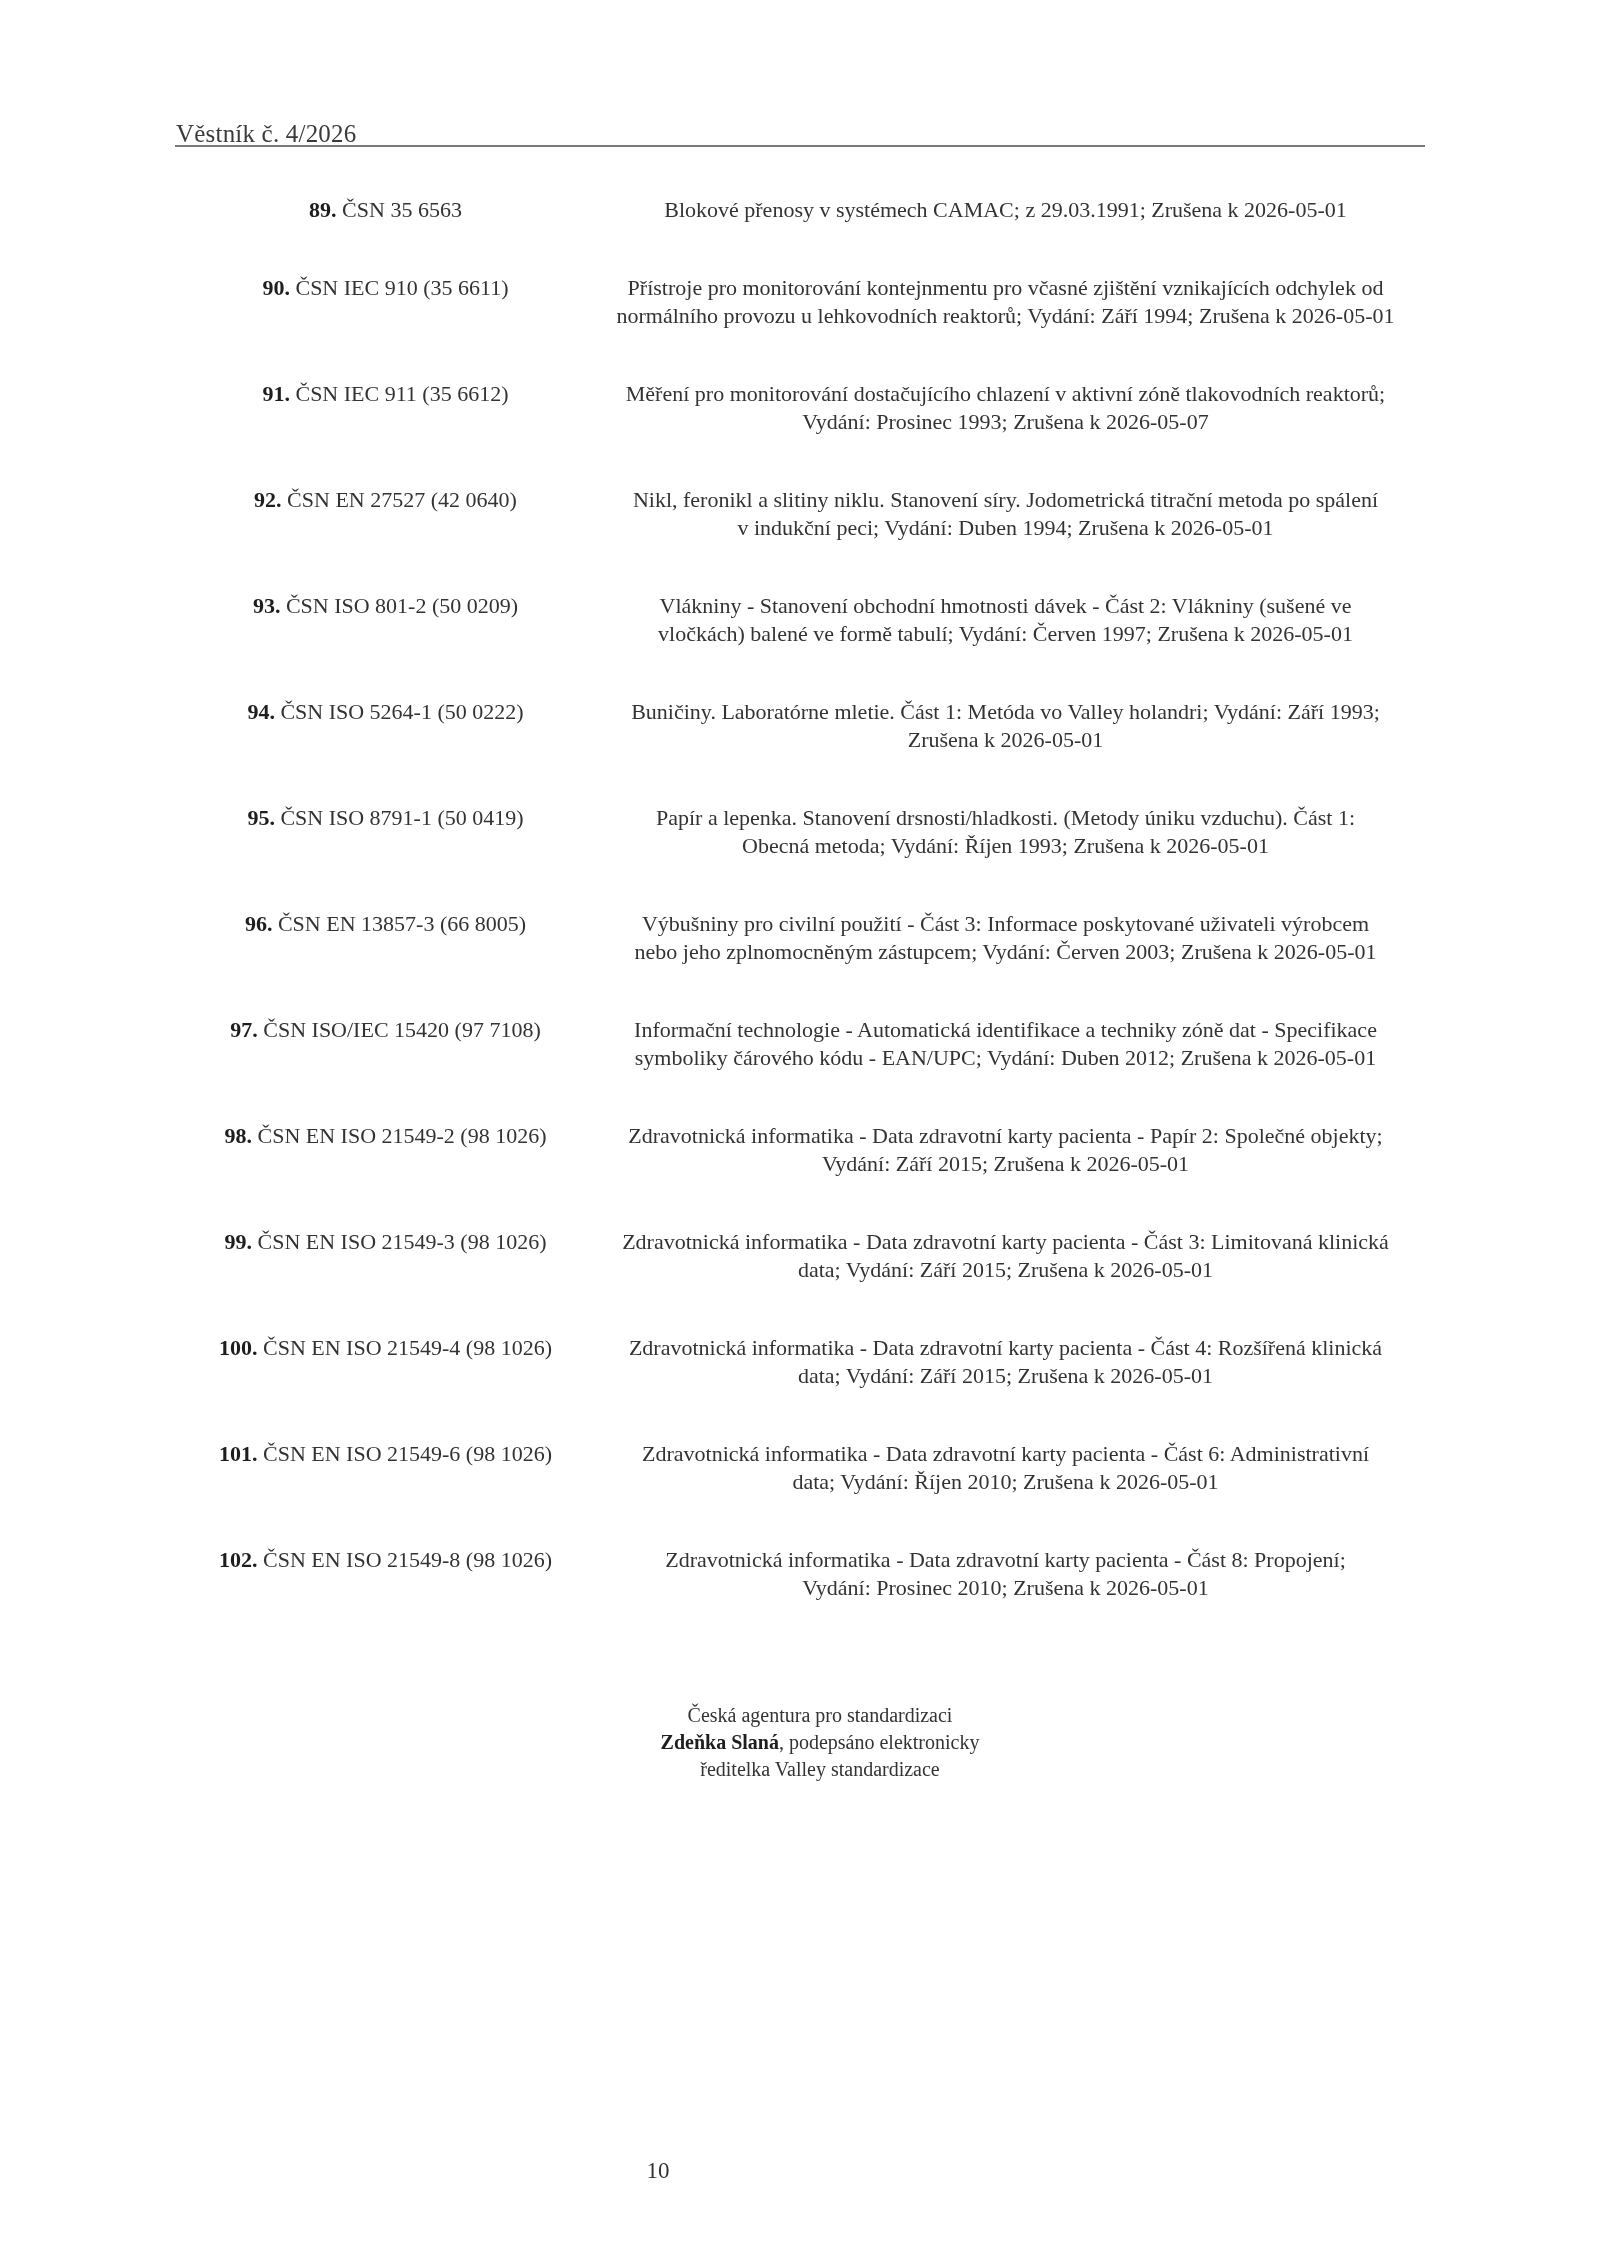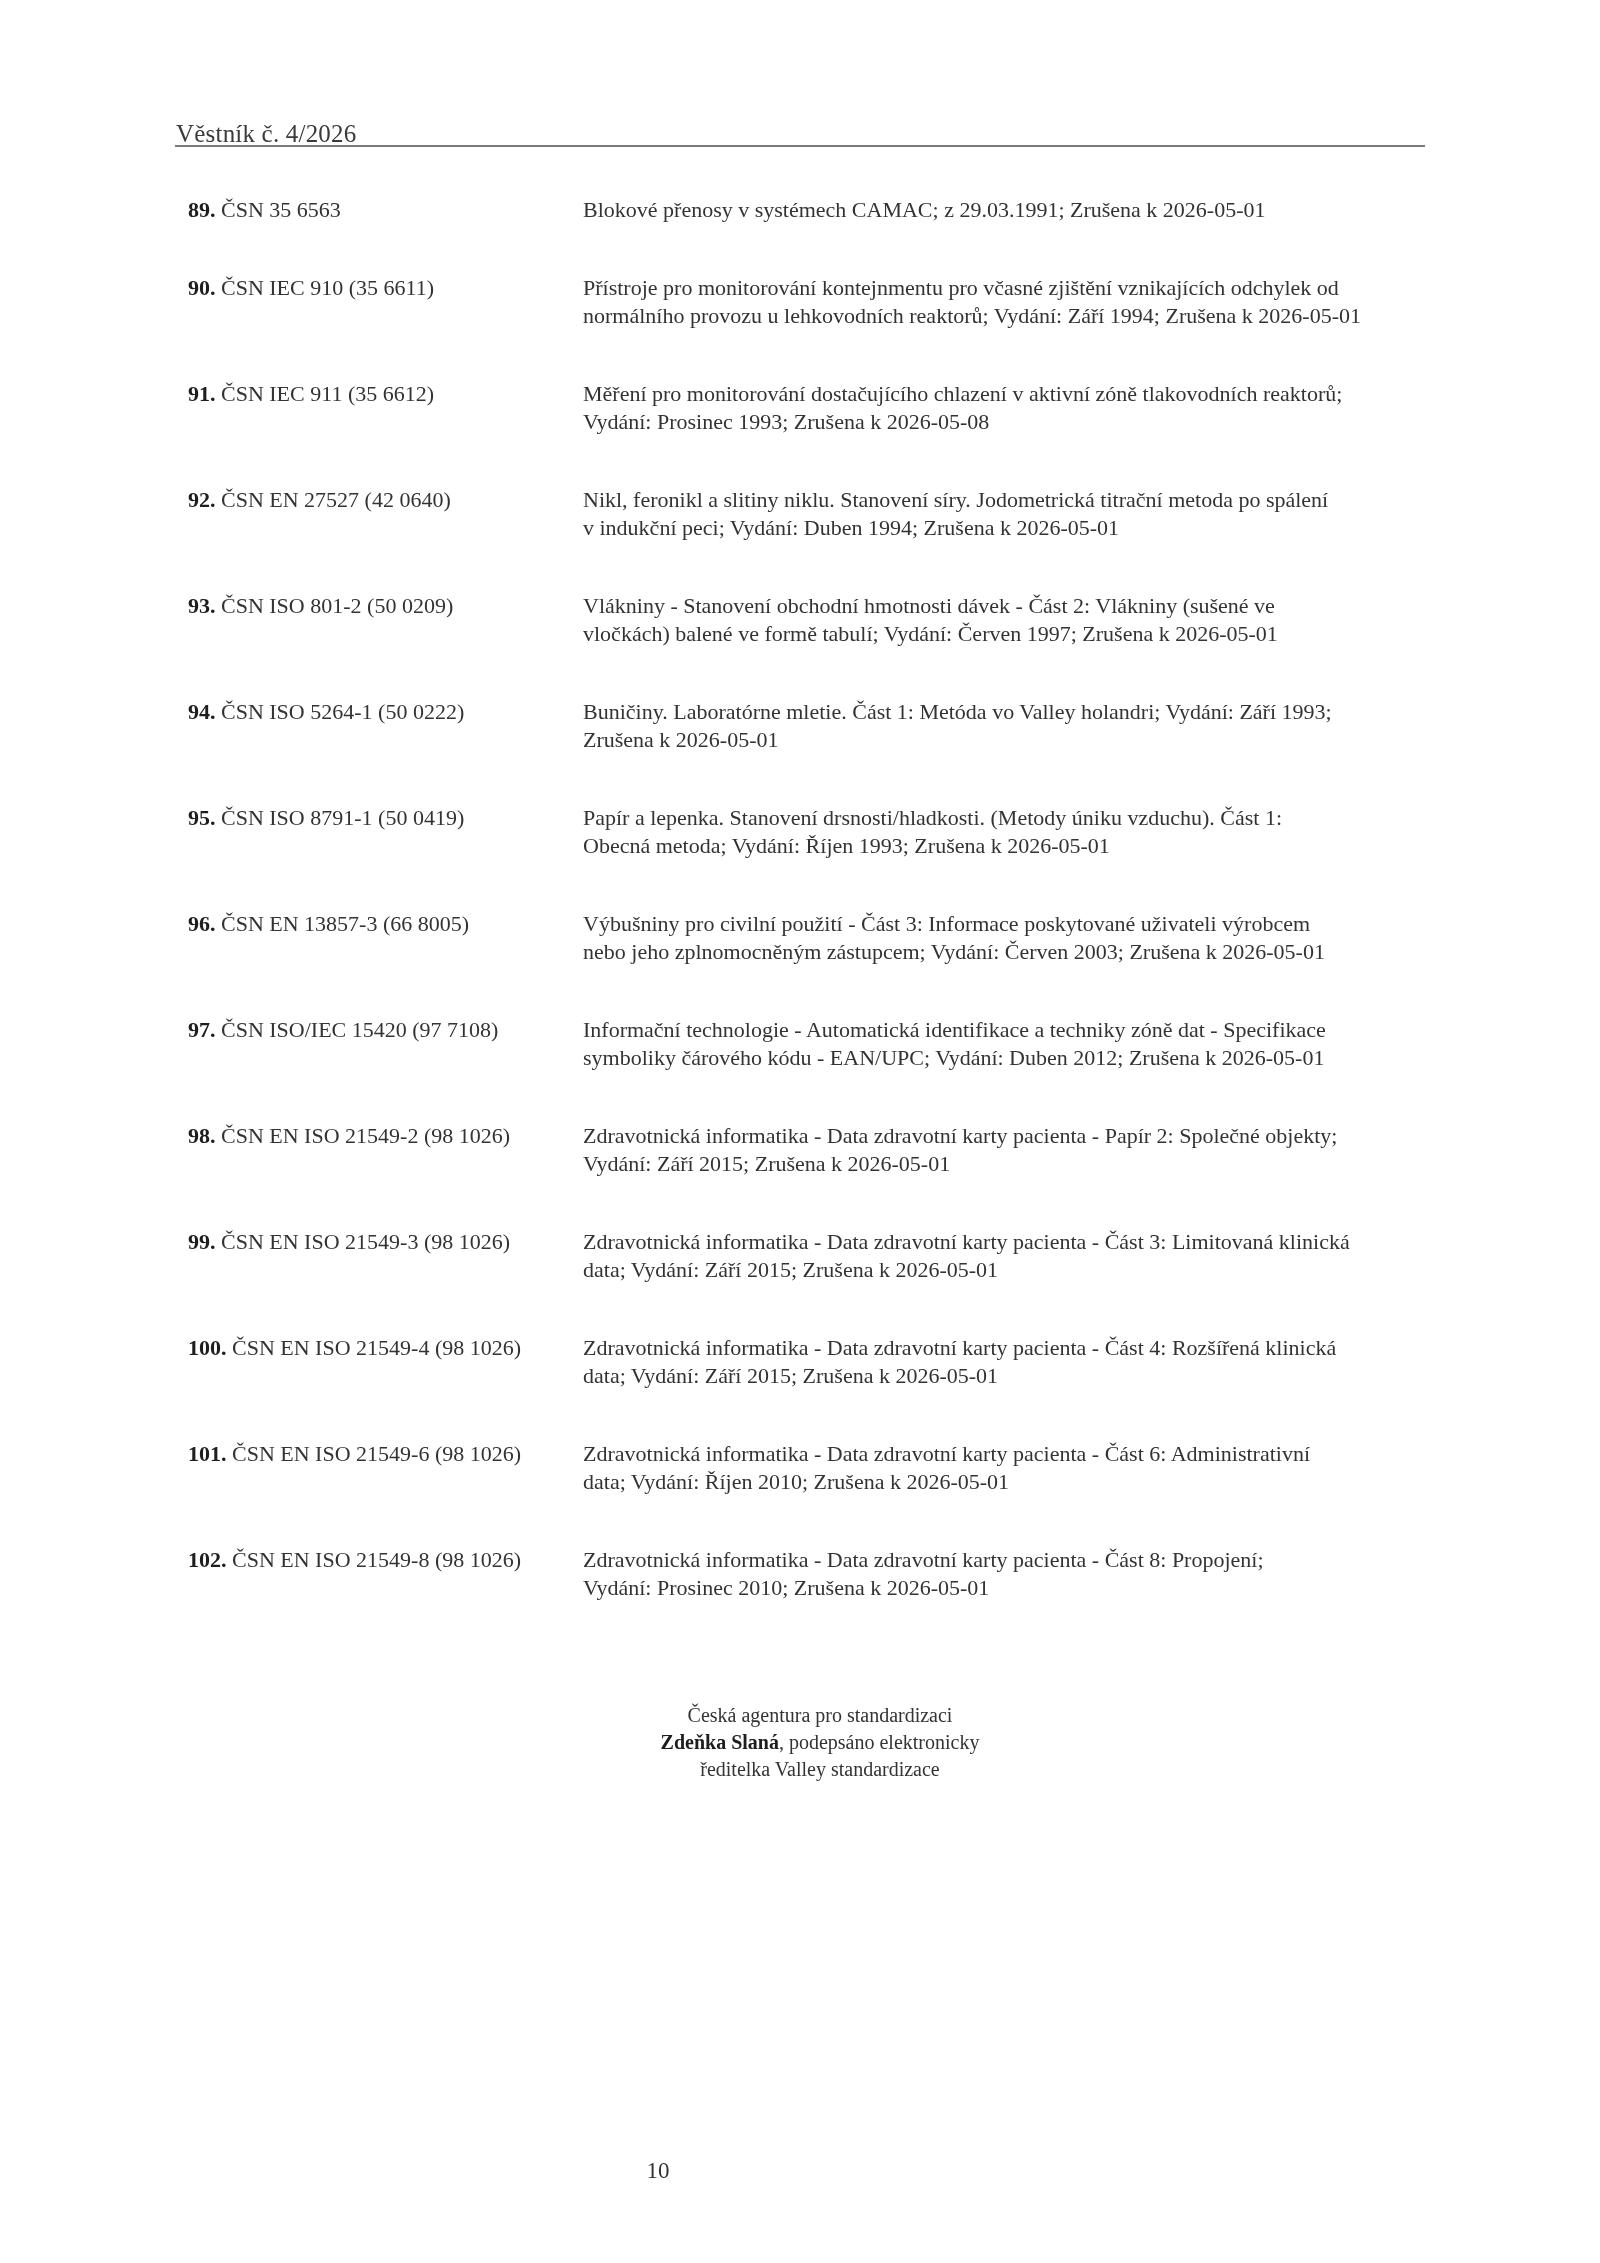--- a/index.html
+++ b/index.html
@@ -9,21 +9,21 @@
     color: #333333;
   }
   .header {
     position: absolute; left: 176px; top: 120px;
     font-size: 25px; color: #3a3a3a; letter-spacing: 0.2px;
   }
   .rule {
     position: absolute; left: 175px; top: 145px; width: 1250px; height: 0;
     border-top: 2px solid #7a7a7a;
   }
-  .list { position: absolute; left: 188px; top: 196px; width: 1240px; }
+  .list { position: absolute; left: 188px; top: 196px; width: 1240px; text-align: center; }
   .item {
     display: flex; align-items: flex-start;
     font-size: 22px; line-height: 28px;
     margin-bottom: 50px;
   }
   .item .code { width: 395px; flex: 0 0 395px; white-space: nowrap; }
   .item .num { font-weight: bold; color: #1e1e1e; }
   .item .desc { flex: 1; }
   .item .desc .line { display: block; white-space: nowrap; }
   .signature {
@@ -53,21 +53,21 @@
       <div class="code"><span class="num">90.</span> <span>ČSN IEC 910 (35 6611)</span></div>
       <div class="desc">
         <span class="line">Přístroje pro monitorování kontejnmentu pro včasné zjištění vznikajících odchylek od</span>
         <span class="line">normálního provozu u lehkovodních reaktorů; Vydání: Září 1994; Zrušena k 2026-05-01</span>
       </div>
     </div>
     <div class="item">
       <div class="code"><span class="num">91.</span> <span>ČSN IEC 911 (35 6612)</span></div>
       <div class="desc">
         <span class="line">Měření pro monitorování dostačujícího chlazení v aktivní zóně tlakovodních reaktorů;</span>
-        <span class="line">Vydání: Prosinec 1993; Zrušena k 2026-05-08</span>
+        <span class="line">Vydání: Prosinec 1993; Zrušena k 2026-05-07</span>
       </div>
     </div>
     <div class="item">
       <div class="code"><span class="num">92.</span> <span>ČSN EN 27527 (42 0640)</span></div>
       <div class="desc">
         <span class="line">Nikl, feronikl a slitiny niklu. Stanovení síry. Jodometrická titrační metoda po spálení</span>
         <span class="line">v indukční peci; Vydání: Duben 1994; Zrušena k 2026-05-01</span>
       </div>
     </div>
     <div class="item">

